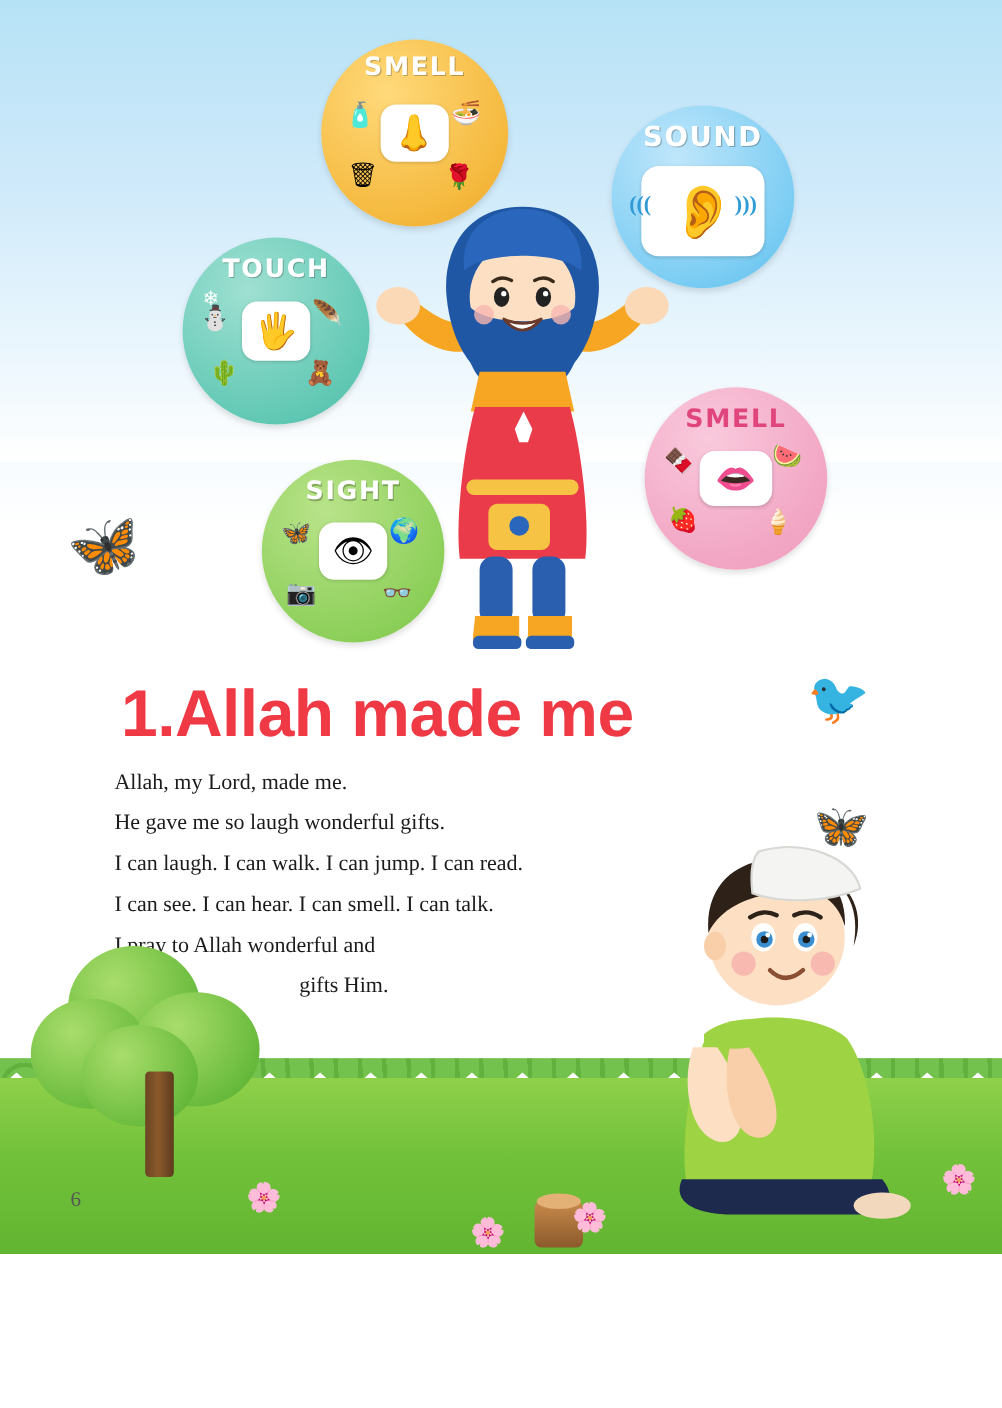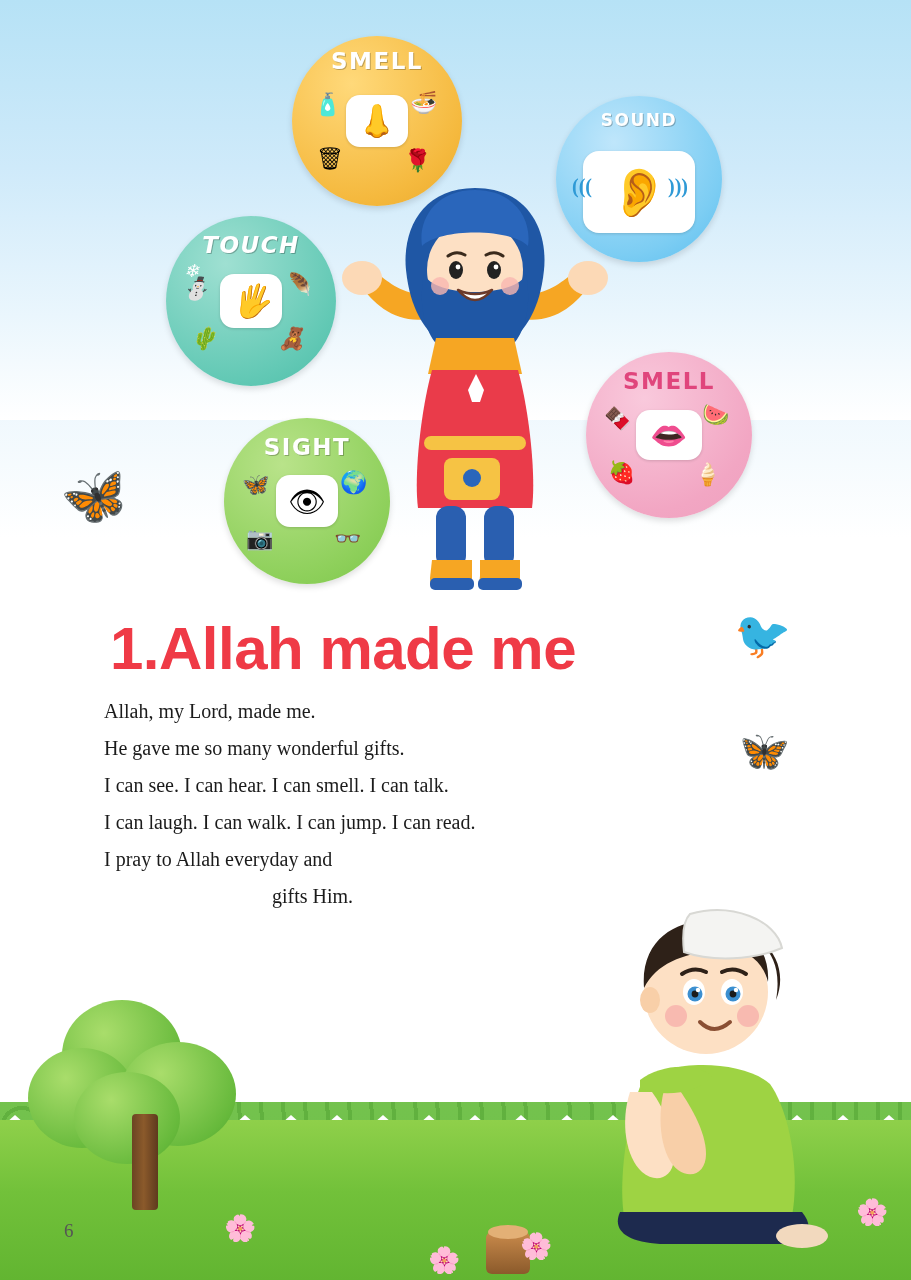--- a/index.html
+++ b/index.html
@@ -9,21 +9,21 @@
   body {
     width: 911px;
     height: 1280px;
     font-family: "Liberation Serif", serif;
     background: #ffffff;
     overflow: hidden;
   }
   .page {
     position: relative;
     width: 911px;
-    height: 1280px;
+    height: 1140px;
     overflow: hidden;
     background: linear-gradient(to bottom, #bfe4f7 0%, #d8eefb 18%, #ffffff 42%, #ffffff 100%);
   }
   
   .sky {
     position: absolute;
     left: 0; top: 0;
     width: 911px; height: 420px;
     background: linear-gradient(to bottom, #b6e2f6 0%, #cfeafa 40%, #eaf6fd 75%, #ffffff 100%);
   }
@@ -75,38 +75,37 @@
   }
   #bubble-smell .label { font-size: 23px; color: #fff; top: 12px; }
   #bubble-smell .core { width: 62px; height: 52px; border-radius: 14px; font-size: 32px; }
 
   
   #bubble-sound {
     left: 556px; top: 96px;
     width: 166px; height: 166px;
     background: radial-gradient(circle at 35% 28%, #bfe6fb, #7ccdf3 70%, #59bdee 100%);
   }
-  #bubble-sound .label { font-size: 17px; color: #fff; top: 14px; }
+  #bubble-sound .label { font-size: 25px; color: #fff; top: 14px; }
   #bubble-sound .core {
     width: 112px; height: 82px; border-radius: 16px; font-size: 48px; top: 58%;
   }
 
   
   #bubble-touch {
     left: 166px; top: 216px;
     width: 170px; height: 170px;
     background: radial-gradient(circle at 35% 28%, #9fe0d2, #63c9b5 70%, #4cbda7 100%);
-    font-style: italic;
   }
   #bubble-touch .label { font-size: 23px; color: #fff; top: 16px; }
   #bubble-touch .core { width: 62px; height: 54px; border-radius: 14px; font-size: 32px; }
 
   
   #bubble-sight {
-    left: 224px; top: 418px;
+    left: 238px; top: 418px;
     width: 166px; height: 166px;
     background: radial-gradient(circle at 35% 28%, #b9e38a, #8ed05b 70%, #7cc64a 100%);
   }
   #bubble-sight .label { font-size: 23px; color: #fff; top: 16px; }
   #bubble-sight .core { width: 62px; height: 52px; border-radius: 14px; font-size: 30px; }
 
   
   #bubble-taste {
     left: 586px; top: 352px;
     width: 166px; height: 166px;
@@ -331,24 +330,24 @@
   </svg>
 
   <span id="butterfly-left">🦋</span>
   <span id="bird">🐦</span>
   <span id="butterfly-right">🦋</span>
 
   <div id="title">1.Allah made me</div>
 
   <div id="body-text">
     <div class="line">Allah, my Lord, made me.</div>
-    <div class="line">He gave me so many wonderful gifts.</div>
+    <div class="line">He gave me so laugh wonderful gifts.</div>
+    <div class="line">I can laugh. I can walk. I can jump. I can read.</div>
     <div class="line">I can see. I can hear. I can smell. I can talk.</div>
-    <div class="line">I can laugh. I can walk. I can jump. I can read.</div>
-    <div class="line">I pray to Allah everyday and</div>
+    <div class="line">I pray to Allah wonderful and</div>
     <div class="line indent">gifts Him.</div>
   </div>
 
   <div class="ground-far"></div>
   <div class="hedge"></div>
 
   <div class="fence">
     <div class="rail r1"></div>
     <div class="rail r2"></div>
     <div class="picket" style="left:6px;   top:4px;"></div>

